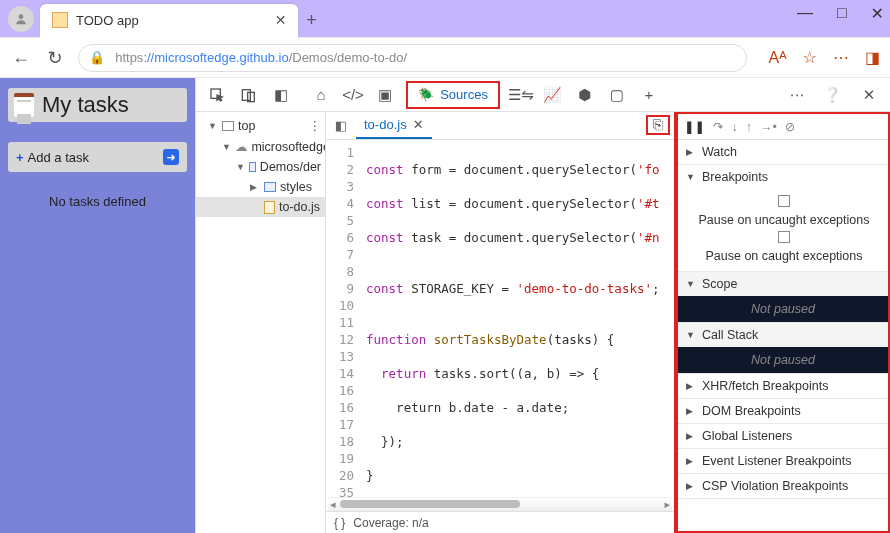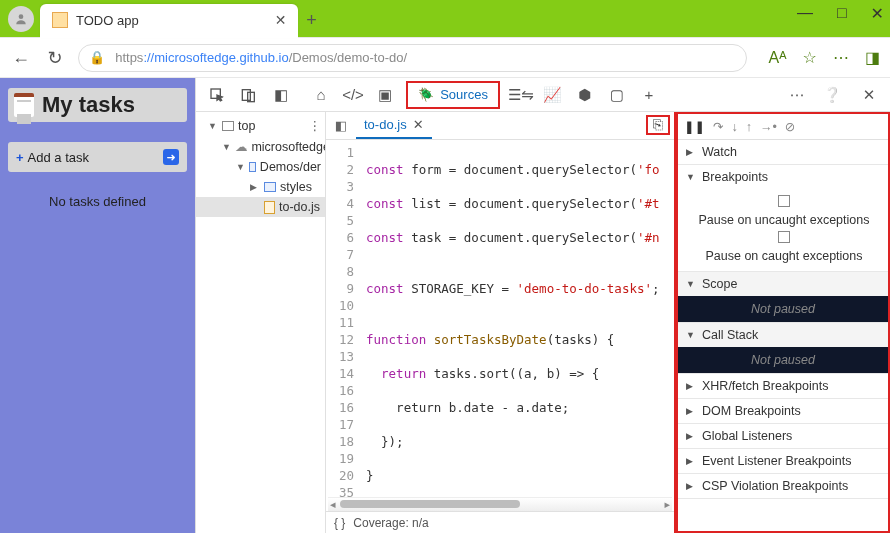--- a/index.html
+++ b/index.html
@@ -1,40 +1,40 @@
 <!DOCTYPE html>
 <html><head>
 <meta charset="utf-8">
 <style>
   * { box-sizing: border-box; margin: 0; padding: 0; }
   body { font-family: "Segoe UI", Arial, sans-serif; font-size: 13px; color: #333; background: #fff; width: 890px; height: 533px; overflow: hidden; position: relative; }
   
-  .titlebar { height: 38px; display: flex; align-items: flex-start; background: #84cc16; border-bottom: 1px solid #e8e8e8; position: relative; }
+  .titlebar { height: 38px; display: flex; align-items: flex-start; background: #c4b5fd; border-bottom: 1px solid #e8e8e8; position: relative; }
   .profile-circle { width: 26px; height: 26px; border-radius: 50%; background: #d7d7d7; margin: 6px 6px 0 8px; display: flex; align-items: center; justify-content: center; color: #888; }
   .tab { display: flex; align-items: center; gap: 8px; padding: 0 12px; background: #fff; height: 34px; margin-top: 4px; border-radius: 6px 6px 0 0; border-bottom: 2px solid #fff; box-shadow: 0 -1px 2px rgba(0,0,0,.08); }
   .favicon { width: 16px; height: 16px; background: #ffe0a3; border: 1px solid #e8a850; display: inline-block; }
   .tab-close { color: #555; font-size: 14px; }
   .tab-plus { margin-left: 8px; margin-top: 10px; font-size: 18px; color: #555; }
   .window-controls { position: absolute; right: 6px; top: 4px; display: flex; gap: 24px; font-size: 16px; color: #333; }
   
   .addr-bar { height: 40px; display: flex; align-items: center; gap: 12px; padding: 0 10px; border-bottom: 1px solid #e8e8e8; }
   .nav-arrow { font-size: 18px; color: #555; width: 22px; text-align: center; }
   .url-field { flex: 1; height: 28px; border: 1px solid #ddd; border-radius: 14px; display: flex; align-items: center; padding: 0 10px; gap: 10px; color:#555; }
   .url-proto { color: #8a8a8a; }
   .url-host { color: #3b82f6; }
   .url-path { color: #8a8a8a; }
-  .addr-icons { display: flex; gap: 16px; color: #4d7c0f; font-size: 16px; align-items: center; margin-left: 10px; }
+  .addr-icons { display: flex; gap: 16px; color: #c2410c; font-size: 16px; align-items: center; margin-left: 10px; }
 
   .main { display: flex; height: calc(100% - 78px); }
 
   .app-pane { width: 195px; background: #7a83d8; padding: 10px 8px; color:#222; flex: none; }
   .app-title-row { display:flex; align-items:center; gap:8px; background:#d7d7d7; padding: 4px 6px; border-radius: 3px; margin-bottom: 20px; }
   .clipboard-icon { width: 20px; height: 24px; background: #fff; border-radius: 2px; position: relative; border-top: 4px solid #9b4528; }
   .clipboard-icon::before { content:''; position:absolute; inset:3px; border-top: 2px solid #ccc; box-shadow: 0 5px 0 #ccc, 0 10px 0 #ccc; }
-  .app-title { font-size: 22px; font-weight: 700; }
+  .app-title { font-size: 22px; font-weight: 400; }
   .add-task-row { display:flex; align-items:center; justify-content:space-between; background:#d7d7d7; padding: 7px 8px; border-radius: 3px; margin-bottom: 22px; }
   .add-plus { color:#1a53d8; font-weight:700; margin-right:4px; }
   .arrow-box { width:16px; height:16px; border-radius:3px; background:#2a66e8; color:#fff; font-size:11px; display:flex; align-items:center; justify-content:center; }
   .no-tasks { text-align:center; }
 
   .devtools { flex: 1; display: flex; flex-direction: column; border-left: 1px solid #ddd; }
   .dt-main-tabs { height: 34px; display: flex; align-items: center; border-bottom: 1px solid #e0e0e0; padding: 0 6px; gap: 2px; }
   .dt-tab-icon { width: 30px; height: 30px; display:flex; align-items:center; justify-content:center; color:#555; font-size:15px; border-radius:3px; }
   .sources-tab { display:flex; align-items:center; gap:6px; padding: 0 10px; height:28px; color:#0f6cbd; border: 2px solid #d22; margin: 0 4px; }
   .dt-right-icons { margin-left: auto; display:flex; gap:6px; align-items:center; }

